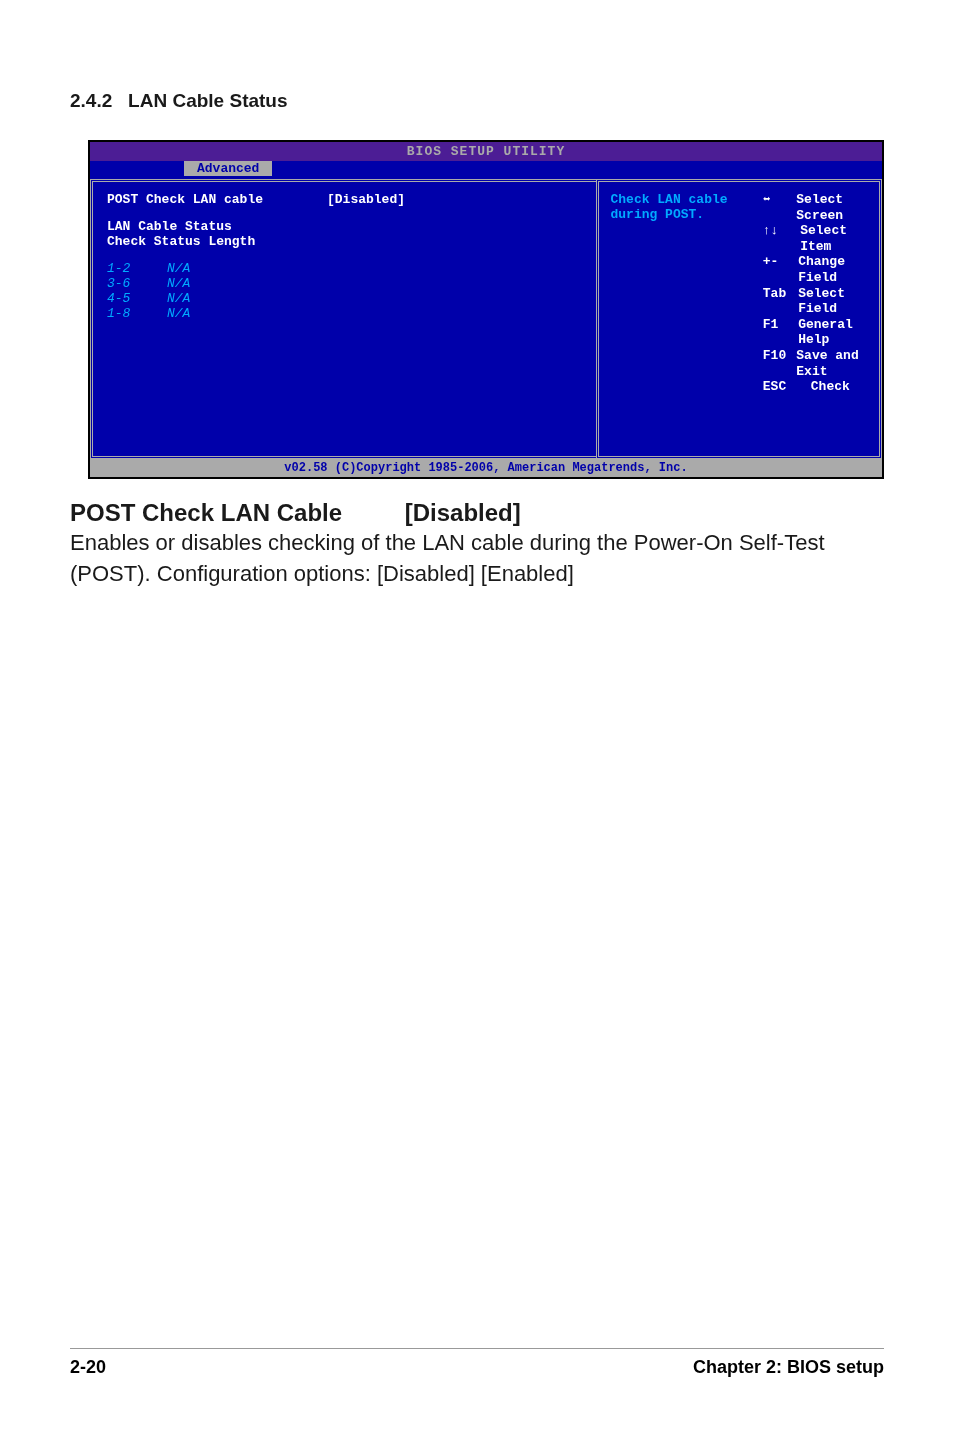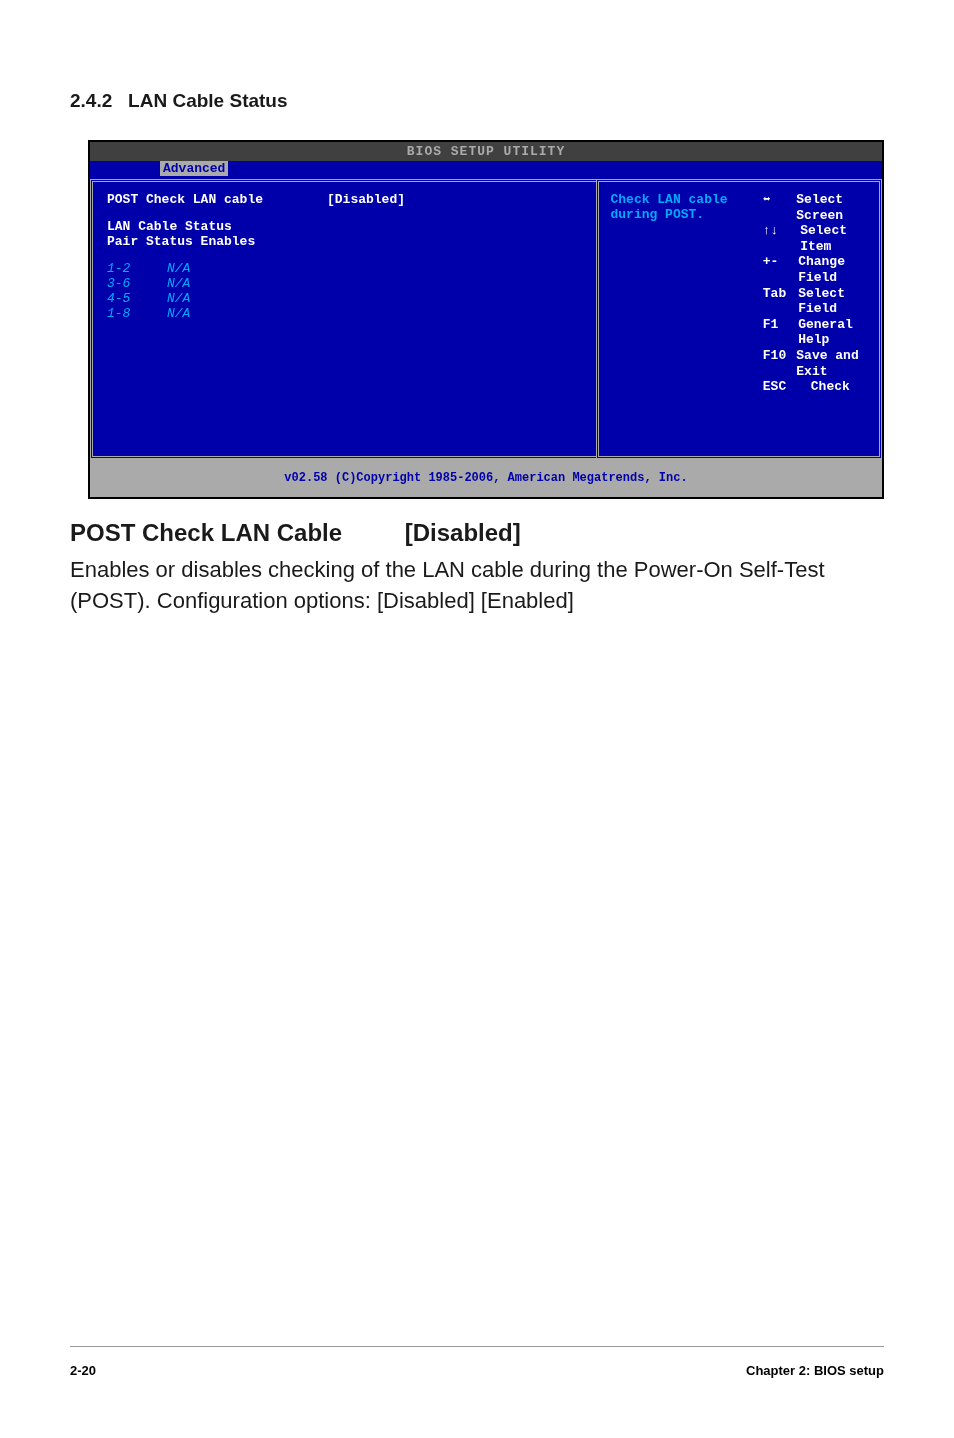--- a/index.html
+++ b/index.html
@@ -25,40 +25,41 @@
       background: #0000aa;
       border: 2px solid #000;
       margin-left: 18px;
       margin-right: 0;
       font-family: 'Courier New', monospace;
       font-size: 13px;
       color: white;
       position: relative;
     }
     .bios-header {
-      background: #404040;
+      background: #4c1d95;
       color: #aaaaaa;
       text-align: center;
       padding: 2px 0;
       font-weight: bold;
       letter-spacing: 1px;
       position: relative;
     }
     .bios-tabs {
       background: #0000aa;
       padding: 0 0 0 70px;
       position: relative;
       height: 18px;
     }
     .tab-active {
       display: inline-block;
       background: #aaaaaa;
       color: #0000aa;
-      padding: 0 3px;
-      font-weight: bold;
+      padding: 0 13px;
+      font-weight: bold;
+      margin-left: 24px;
     }
     .bios-body {
       display: flex;
       background: #0000aa;
     }
     .bios-left {
       flex: 1.85;
       border: 3px double #aaaaaa;
       border-right: none;
       padding: 10px 14px;
@@ -122,51 +123,51 @@
       display: inline-block;
     }
     .nav-arrows {
       width: 48px;
       display: inline-block;
     }
     .bios-footer {
       background: #aaaaaa;
       color: #0000aa;
       text-align: center;
-      padding: 12px 0;
+      padding: 2px 0;
       font-weight: bold;
       font-size: 12px;
     }
     .subsection-title {
       font-size: 24px;
       font-weight: bold;
       color: #1a1a1a;
       margin-top: 20px;
-      margin-bottom: 8px;
+      margin-bottom: 1px;
     }
     .subsection-value {
       display: inline-block;
       margin-left: 56px;
     }
     .description {
       font-size: 22px;
       color: #1a1a1a;
       line-height: 1.4;
     }
     .page-footer {
       position: absolute;
       bottom: 60px;
       left: 70px;
       right: 70px;
       border-top: 1px solid #999;
-      padding-top: 16px;
+      padding-top: 8px;
       display: flex;
       justify-content: space-between;
       font-weight: bold;
-      font-size: 13px;
+      font-size: 18px;
     }
   </style>
 </head>
 <body>
 
 <h2 class="section-title">
   <span>2.4.2</span>&nbsp;&nbsp;
   <span>LAN Cable Status</span>
 </h2>
 
@@ -175,21 +176,21 @@
   <div class="bios-tabs">
     <span class="tab-active">Advanced</span>
   </div>
   <div class="bios-body">
     <div class="bios-left">
       <div class="field-row">
         <span class="field-label">POST Check LAN cable</span>
         <span class="field-value">[Disabled]</span>
       </div>
       <div class="section-header">LAN Cable Status</div>
-      <div class="table-header">Pair  Status  Enables</div>
+      <div class="table-header">Check  Status  Length</div>
       <div style="height:12px"></div>
       <div class="table-row">
         <span class="col-pair">1-2</span>
         <span class="col-status">N/A</span>
       </div>
       <div class="table-row">
         <span class="col-pair">3-6</span>
         <span class="col-status">N/A</span>
       </div>
       <div class="table-row">

